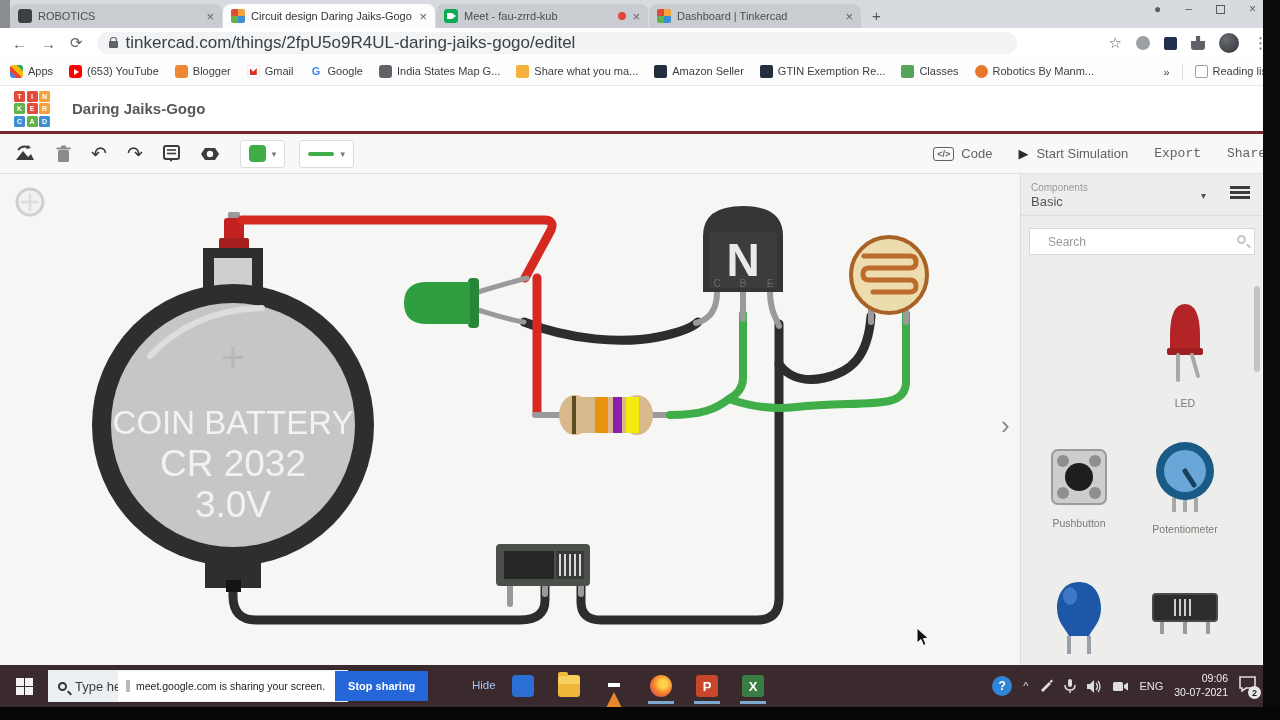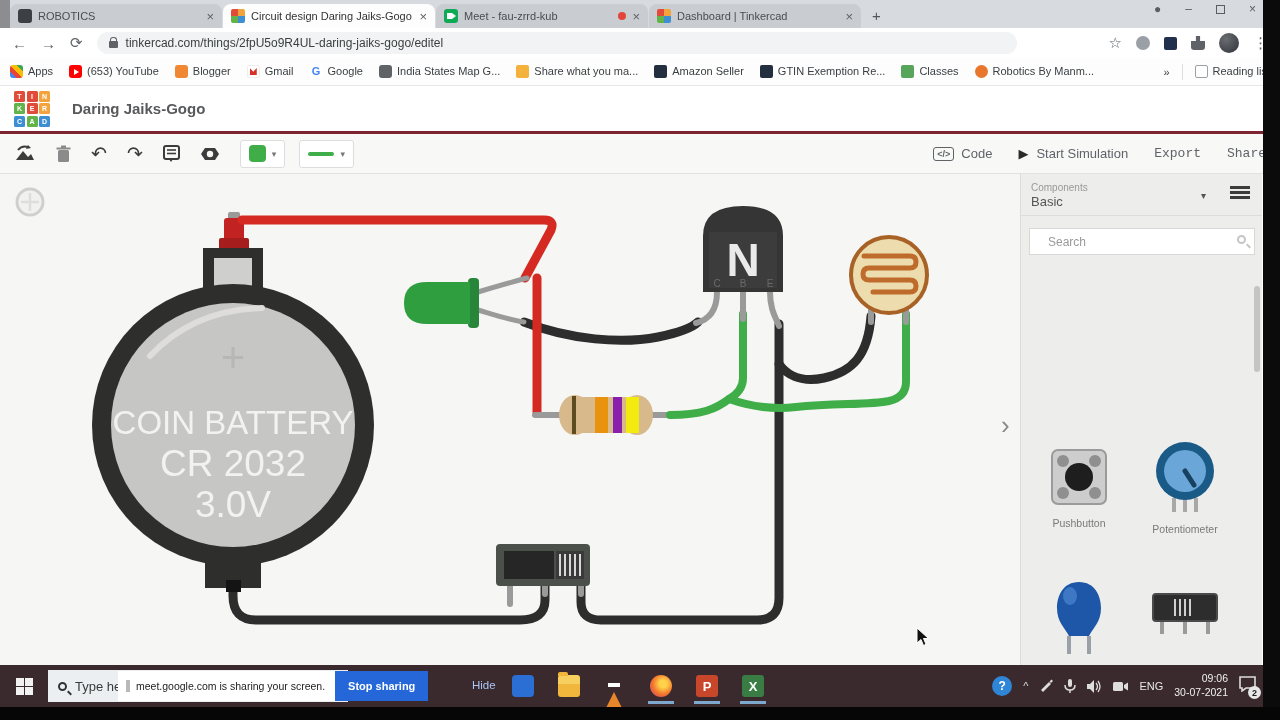--- a/index.html
+++ b/index.html
@@ -25,21 +25,21 @@
   .newtab { font-size:15px; color:#555; margin:0 0 4px 10px; cursor:pointer; }
   .wincontrols { position:absolute; right:24px; top:2px; display:flex; align-items:center; gap:24px; color:#5a5d61; font-size:12px; }
   .win-max { width:9px; height:9px; border:1.5px solid #5a5d61; }
 
   
   .addrbar { position:absolute; top:28px; left:0; width:1280px; height:30px; background:#fff; display:flex; align-items:center; padding:0 12px; gap:14px; }
   .nav-glyph { font-size:15px; color:#5f6368; cursor:pointer; }
   .urlpill { flex:0 0 auto; width:920px; height:22px; background:#f1f3f4; border-radius:12px; display:flex; align-items:center; gap:8px; padding:0 12px; }
   .lock { position:relative; width:9px; height:7px; background:#5f6368; border-radius:1px; margin-top:3px; }
   .lock::before { content:""; position:absolute; left:1px; top:-4px; width:5px; height:4px; border:1.5px solid #5f6368; border-bottom:none; border-radius:3px 3px 0 0; }
-  .urltext { font-size:12px; color:#3c4043; }
+  .urltext { font-size:17px; color:#3c4043; }
   .addr-right { display:flex; align-items:center; gap:14px; margin-left:auto; }
   .ext-circle { width:14px; height:14px; border-radius:50%; background:#9aa0a6; }
   .ext-square { width:13px; height:13px; background:#20304d; border-radius:2px; }
   .puzzle { width:14px; height:14px; background:#5f6368; border-radius:3px; clip-path:polygon(0 35%,35% 35%,35% 0,65% 0,65% 35%,100% 35%,100% 100%,0 100%); }
   .chrome-avatar { width:20px; height:20px; border-radius:50%; background:radial-gradient(circle at 35% 30%, #6a6d72, #2f3236); }
 
   
   .bookmarks { position:absolute; top:58px; left:0; width:1280px; height:28px; background:#fdfdfd; border-bottom:1px solid #e8e8e8; display:flex; align-items:center; padding:0 10px; gap:16px; font-size:11px; color:#3c4043; }
   .bm { display:flex; align-items:flex-start; gap:5px; white-space:nowrap; cursor:pointer; }
   .bi { width:13px; height:13px; border-radius:2px; position:relative; flex:0 0 auto; }
@@ -446,20 +446,29 @@
             <i></i>
             <i></i>
           </span>
       </div>
       <div class="searchwrap">
         <input type="text" placeholder="Search" style="">
         <span class="mag"></span>
       </div>
 
 
+      <div class="citem" style="left:112px; top:124px;">
+        <svg width="48" height="90" viewBox="0 0 48 90">
+          <path d="M9,38 Q9,6 24,6 Q39,6 39,38 V50 H9 Z" fill="#b32427"></path>
+          <rect x="6" y="50" width="36" height="7" rx="2" fill="#a01f22"></rect>
+          <path d="M17,57 V82" stroke="#a8a8a8" stroke-width="4" stroke-linecap="round"></path>
+          <path d="M31,57 L37,78" stroke="#a8a8a8" stroke-width="4" stroke-linecap="round"></path>
+        </svg>
+        <div class="clabel">LED</div>
+      </div>
 
       <div class="citem" style="left:6px; top:272px;">
         <svg width="62" height="62" viewBox="0 0 62 62">
           <rect x="4" y="4" width="54" height="54" rx="6" fill="#cdcdcd" stroke="#9b9b9b" stroke-width="2"></rect>
           <circle cx="15" cy="15" r="6" fill="#8f8f8f"></circle>
             <circle cx="47" cy="15" r="6" fill="#8f8f8f"></circle>
           <circle cx="15" cy="47" r="6" fill="#8f8f8f"></circle>
             <circle cx="47" cy="47" r="6" fill="#8f8f8f"></circle>
           <circle cx="31" cy="31" r="14" fill="#1e1e1e"></circle>
         </svg>

